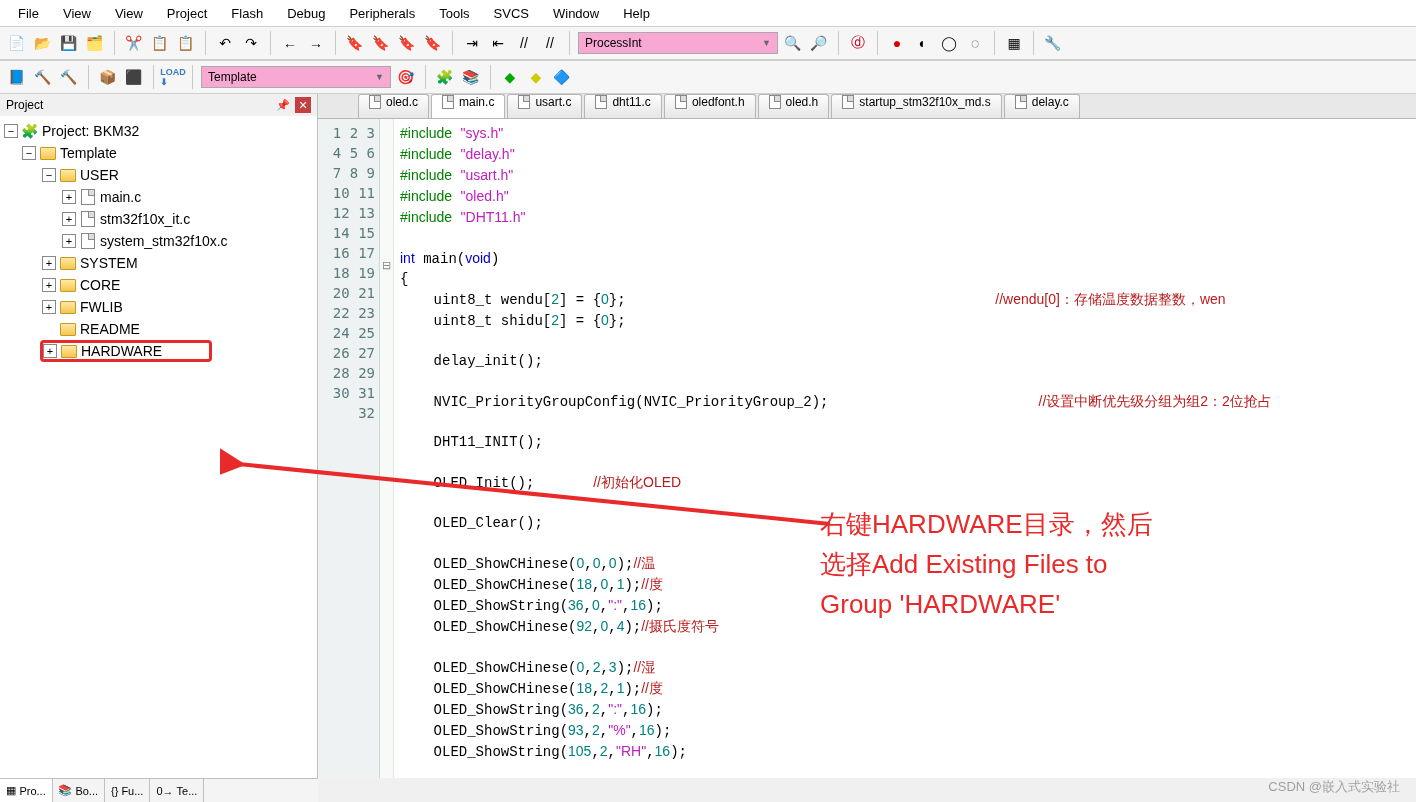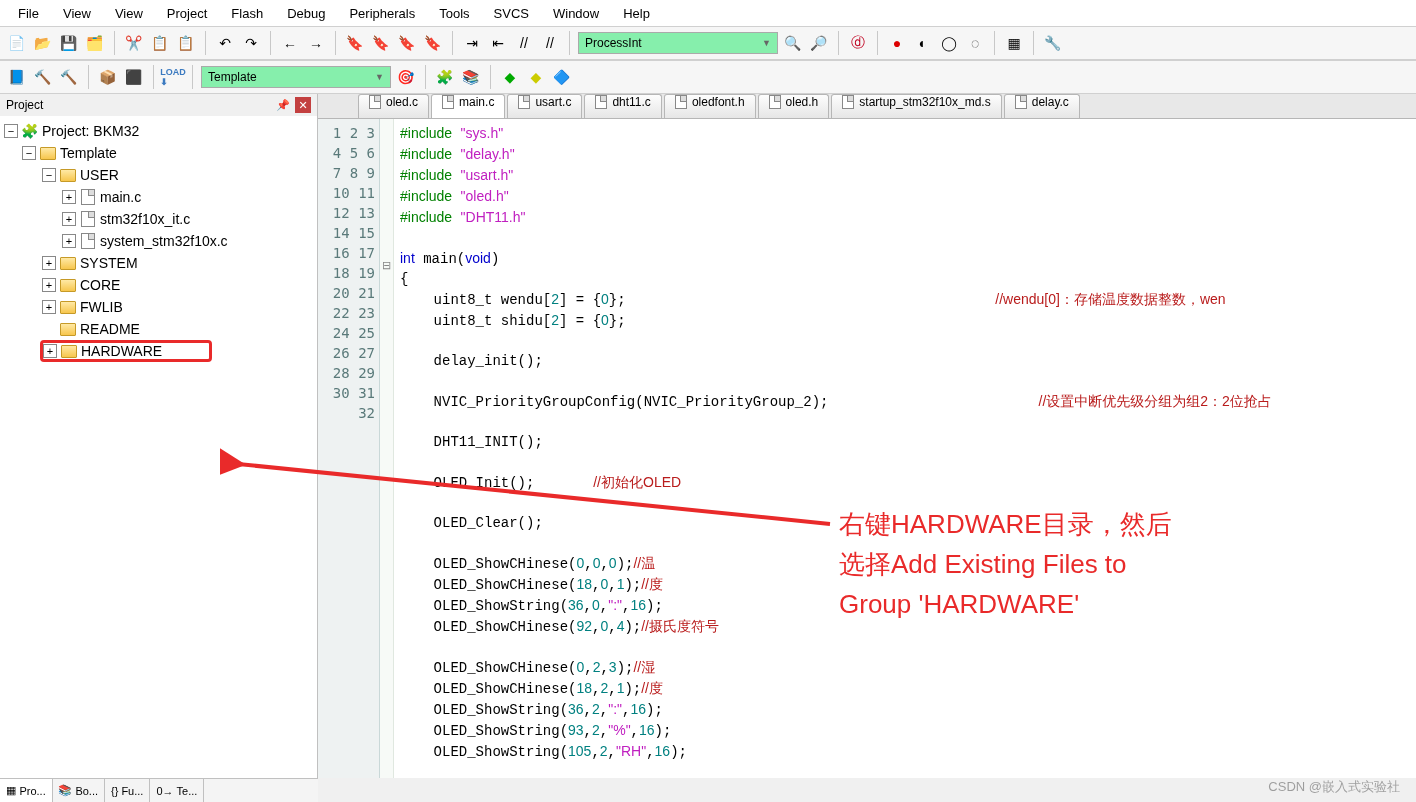--- a/index.html
+++ b/index.html
@@ -6,21 +6,21 @@
 body { width: 1416px; height: 802px; background: #f0f0f0; position: relative; font-size: 13px; overflow: hidden; }
 
 
 .menubar { display:flex; align-items:center; height:26px; background:#fff; padding:0 8px; gap:4px; }
 .menu-item { padding:3px 10px; cursor:default; }
 
 
 .toolbar { display:flex; align-items:center; height:34px; background:#f6f6f6; border-top:1px solid #d0d0d0; border-bottom:1px solid #d0d0d0; padding:2px 6px; gap:4px; }
 .toolbar .sep { width:1px; height:24px; background:#c8c8c8; margin:0 4px; }
 .tb { width:22px; height:22px; display:flex; align-items:center; justify-content:center; border:1px solid transparent; border-radius:2px; font-size:14px; }
-.target-box { height:22px; display:flex; align-items:center; border:1px solid #aaa; background:#86efac; min-width:200px; padding:0 6px; font-size:12px; }
+.target-box { height:22px; display:flex; align-items:center; border:1px solid #aaa; background:#f9a8d4; min-width:200px; padding:0 6px; font-size:12px; }
 .dd-arrow { margin-left:auto; font-size:9px; color:#666; padding-left:6px; }
 
 
 .dock { display:flex; height:calc(802px - 26px - 34px - 34px - 24px); }
 .panel-header { display:flex; align-items:center; height:22px; padding:0 6px; background:#f0f0f0; font-size:12px; }
 .pin { margin-left:auto; font-size:11px; color:#555; width:16px;height:16px;display:flex;align-items:center;justify-content:center;}
 .close-btn { width:16px;height:16px;display:flex;align-items:center;justify-content:center;background:#c34040;color:#fff;font-size:11px;margin-left:4px;}
 
 
 .project-panel { width:318px; background:#fff; border-right:1px solid #c0c0c0; display:flex; flex-direction:column; }
@@ -43,21 +43,21 @@
 .file-tab { display:flex; align-items:flex-start; gap:5px; padding:0 10px; border:1px solid #b6b6b6; border-bottom:none; background:linear-gradient(#fdfdfd,#e6e6e6); margin-right:2px; font-size:12px; white-space:nowrap; border-radius:3px 3px 0 0;}
 .file-tab.active { background:#fff; }
 .code-wrap { flex:1; display:flex; overflow:hidden; border-top:1px solid #b6b6b6; position:relative;}
 .gutter { width:62px; background:#eef2f2; color:#5a7a7a; text-align:right; padding:4px 4px 4px 4px; font:14px/20px Consolas, monospace; border-right:1px solid #c9d8d8;}
 .fold-col { width:14px; background:#f7faf7; border-right:1px solid #e0e8e0;}
 .code { flex:1; padding:4px 6px; font:14px/20px Consolas, "Courier New", monospace; white-space:pre; overflow:hidden; color:#000;}
 .kw { color:#0000cc; } .str { color:#c020c0; } .inc{color:#008000;} .cmt{color:#b91c1c;} .num{color:#008080;}
 .watermark { position:absolute; right:16px; bottom:6px; color:rgba(0,0,0,0.35); font-size:13px; font-family:sans-serif;}
 
 
-.annot-text { position:absolute; left:839px; top:504px; color:#e92a2a; font-size:26px; line-height:40px; font-family:"Microsoft YaHei",sans-serif; z-index:20;}
+.annot-text { position:absolute; left:820px; top:504px; color:#e92a2a; font-size:26px; line-height:40px; font-family:"Microsoft YaHei",sans-serif; z-index:20;}
 svg.arrow { position:absolute; left:220px; top:414px; z-index:19; pointer-events:none;}
 
 .bottom-bar { position:absolute; left:0; bottom:0; width:318px; }
 </style>
 </head>
 <body>
 
 <div class="menubar" id="menubar">
     <span class="menu-item">File</span>
     <span class="menu-item">View</span>

